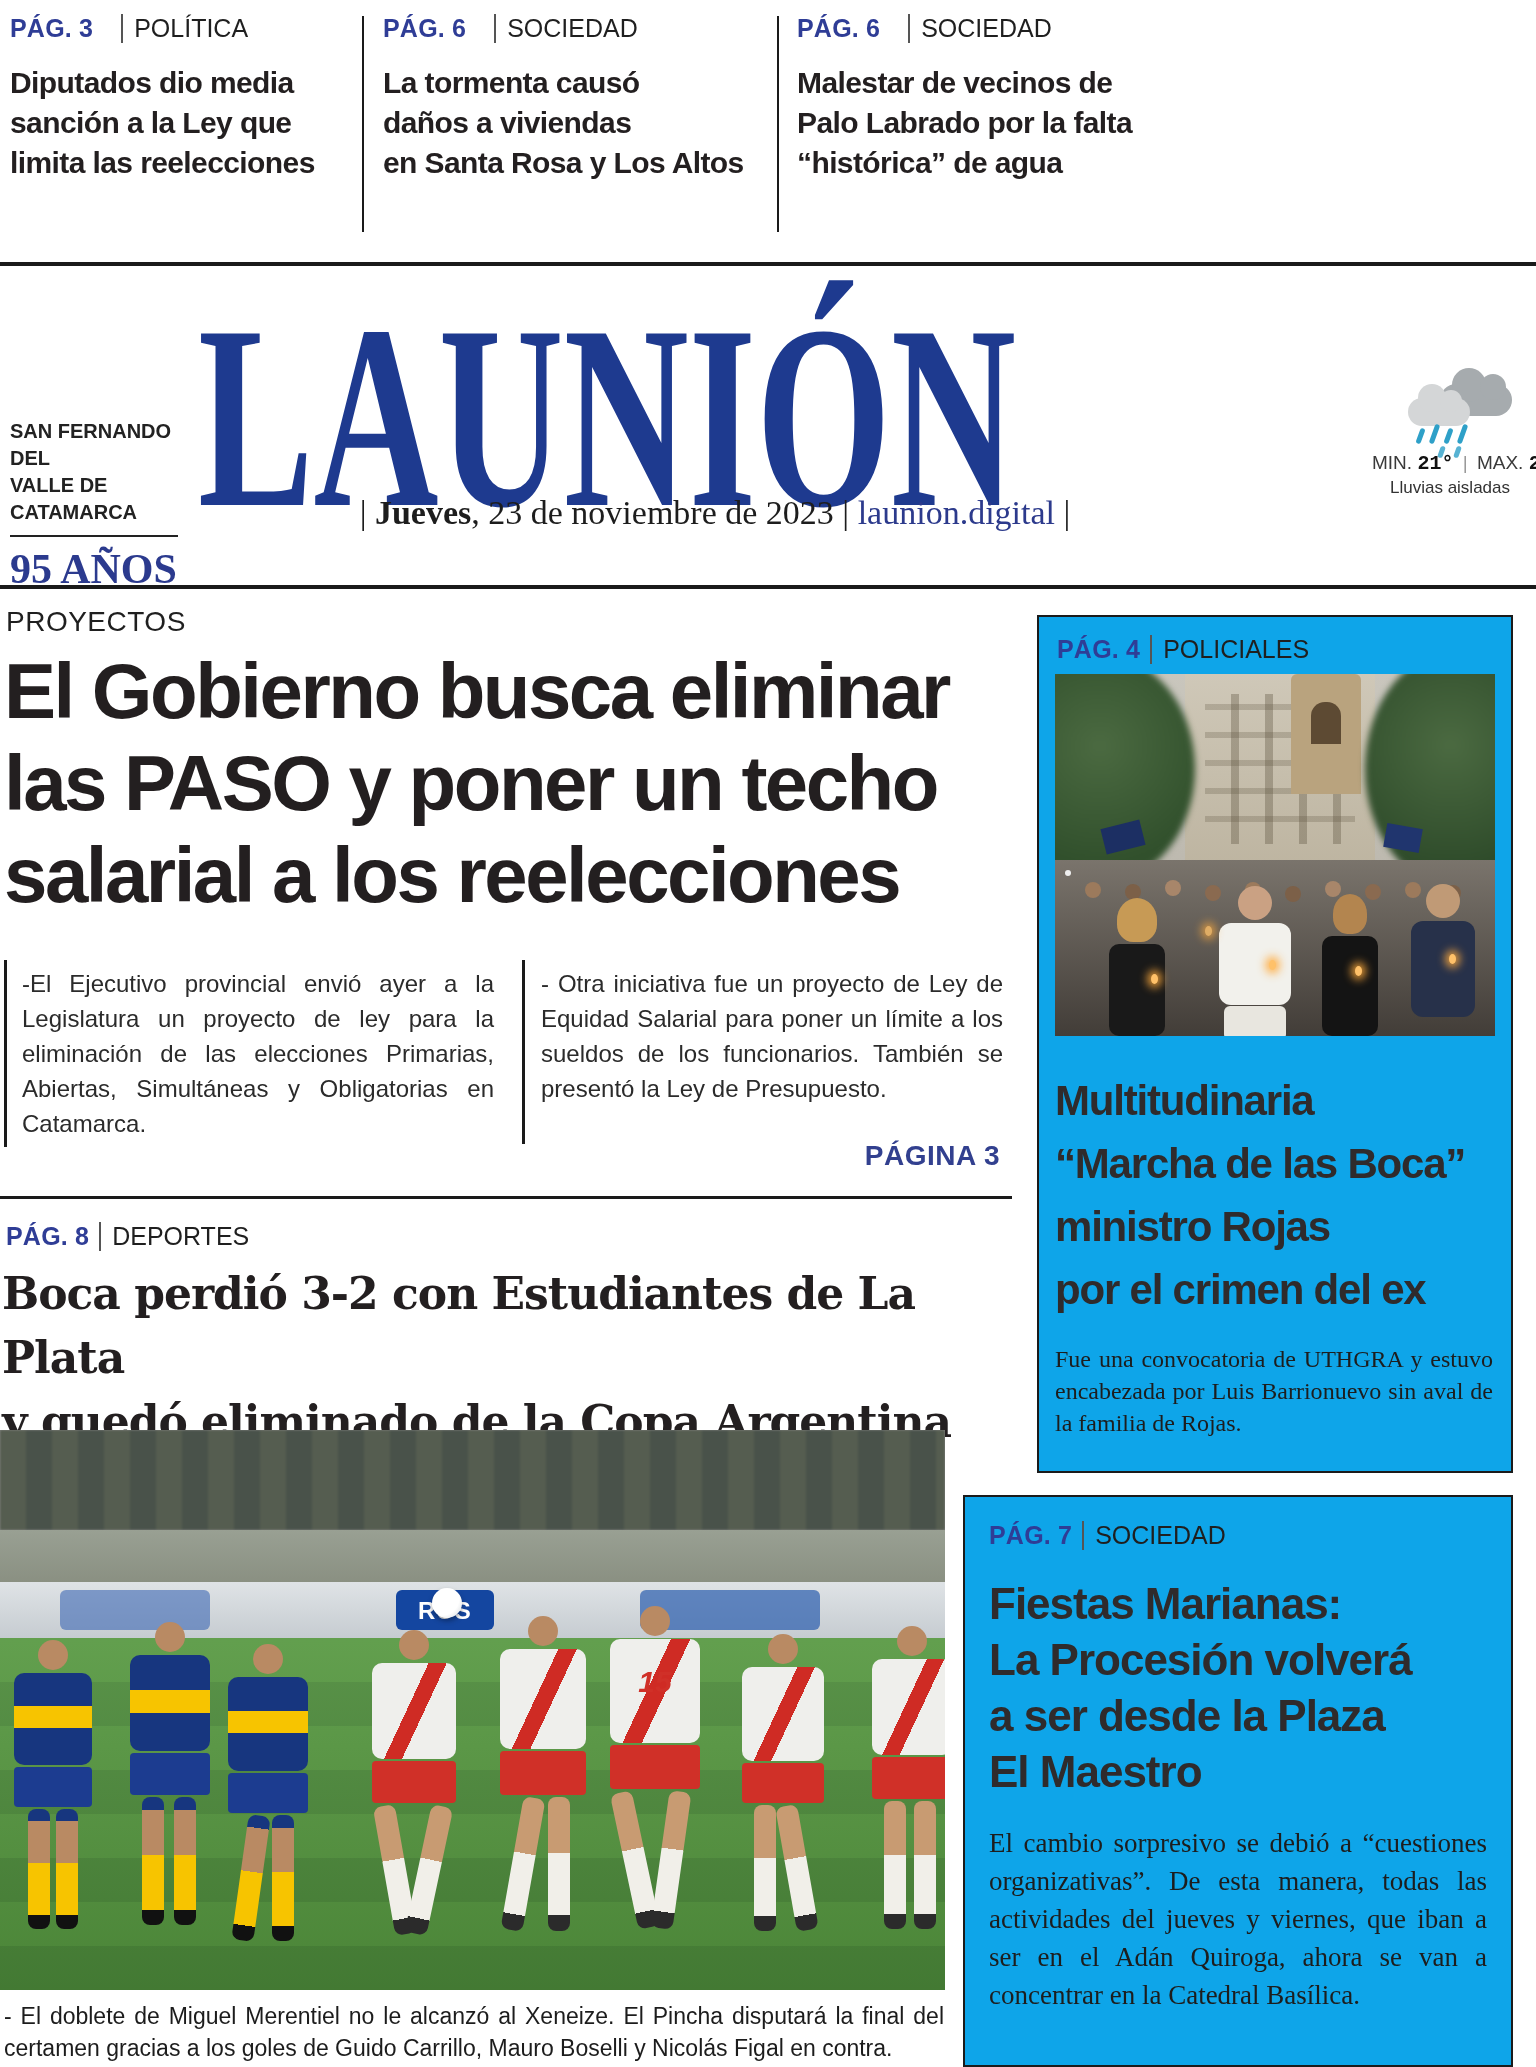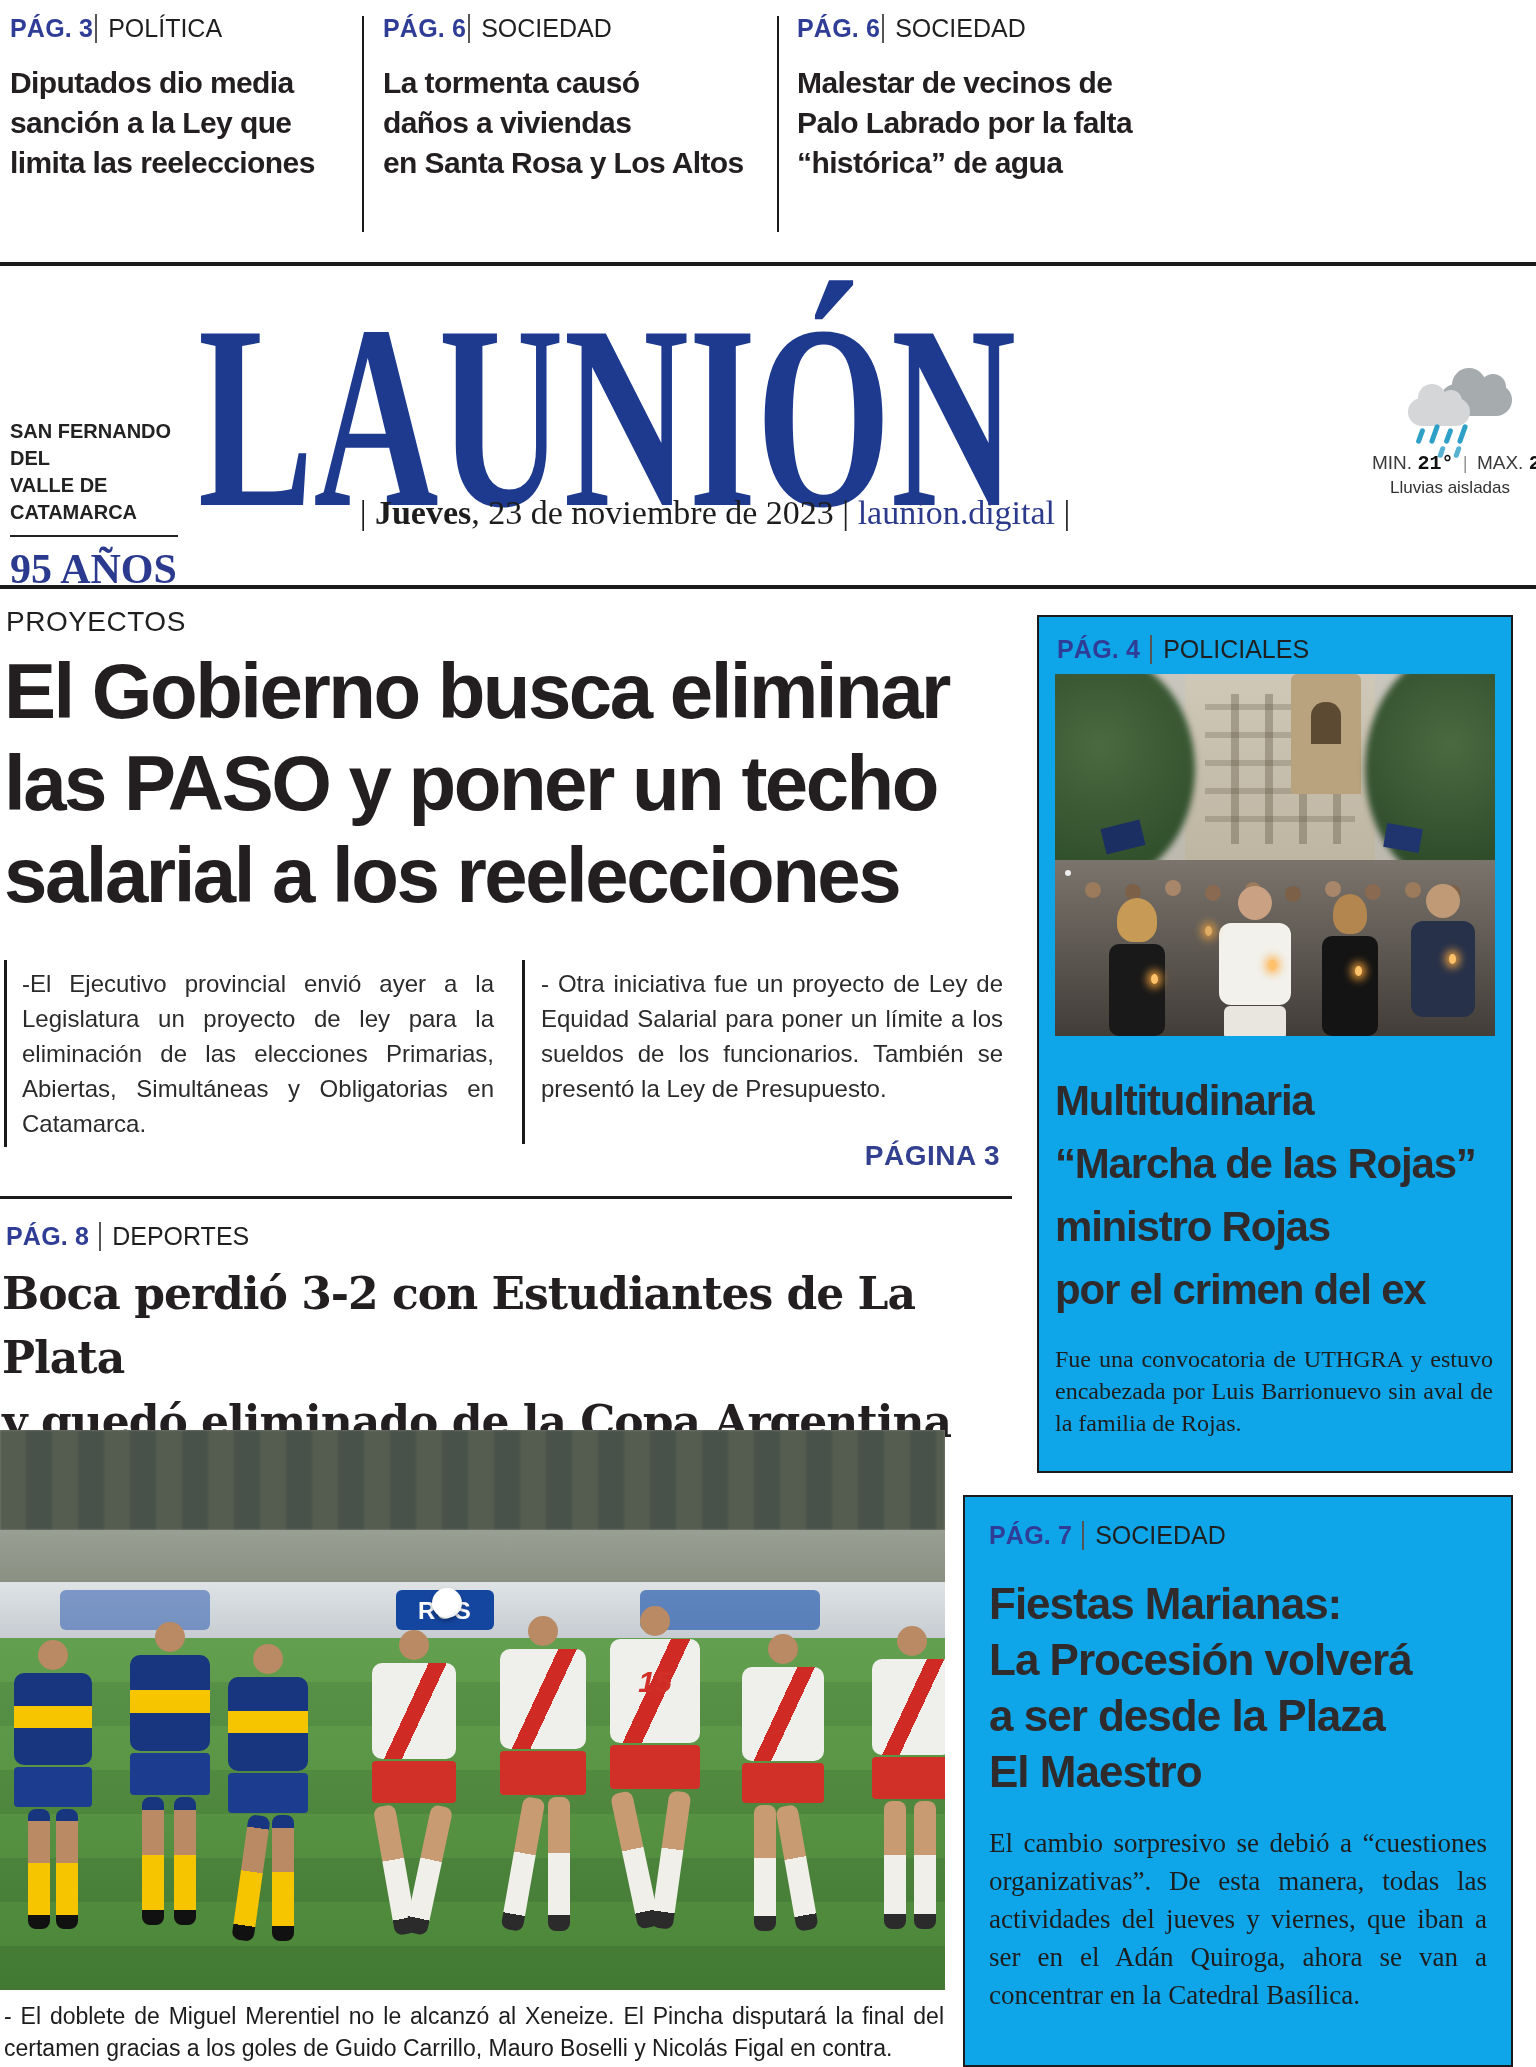--- a/index.html
+++ b/index.html
@@ -1,21 +1,21 @@
 <!DOCTYPE html>
 <html><head>
 <meta charset="utf-8">
 <style>
   html,body{margin:0;padding:0;background:#f2f2f2;}
   .page{position:relative;width:1536px;height:2067px;background:#fff;overflow:hidden;
         font-family:"Liberation Sans",sans-serif;color:#231f20;}
   .abs{position:absolute;}
   .rule{position:absolute;background:#1a1a1a;}
   
-  .teaser .krow{display:flex;align-items:flex-start;gap:2px;}
+  .teaser .krow{display:flex;align-items:flex-start;gap:28px;}
   .kpage{font-weight:bold;font-size:25px;color:#2f3d96;letter-spacing:.2px;}
   .ksec{font-size:25px;color:#1f1f1f;border-left:2px solid #555;padding-left:11px;}
   .teaser .hl{margin-top:20px;font-weight:bold;font-size:30px;line-height:40px;letter-spacing:-.6px;color:#231f20;}
   .vsep{position:absolute;width:2px;background:#1a1a1a;}
   
   .cityline{font-size:20px;font-weight:bold;color:#222;line-height:27px;}
   .years{font-family:"Liberation Serif",serif;font-weight:bold;font-size:42px;color:#2b3a8e;}
   .dateline{font-family:"Liberation Serif",serif;font-size:34px;color:#1d1d1d;text-align:center;}
   .dateline b{font-weight:bold;}
   .dateline .site{color:#2c3a8c;}
@@ -317,21 +317,21 @@
       </div>
 
       <div class="glow" style="left:96px;top:300px;"></div>
       <div class="glow" style="left:214px;top:286px;"></div>
       <div class="glow" style="left:300px;top:292px;"></div>
       <div class="glow" style="left:394px;top:280px;"></div>
       <div class="glow" style="left:150px;top:252px;opacity:.8;"></div>
     </div>
     <div class="sboxhl abs" style="left:16px;top:452px;width:440px;font-size:42px;line-height:63px;letter-spacing:-1.2px;">
       <div>Multitudinaria</div>
-      <div>“Marcha de las Rojas”</div>
+      <div>“Marcha de las Boca”</div>
       <div>ministro Rojas</div>
       <div>por el crimen del ex</div>
     </div>
     <div class="serifbody abs" style="left:16px;top:726px;width:438px;font-size:24px;line-height:32px;">Fue una convocatoria de UTHGRA y estuvo encabezada por Luis Barrionuevo sin aval de la familia de Rojas.</div>
   </div>
 
   <div class="sbox" style="left:963px;top:1495px;width:550px;height:572px;padding:20px 24px;">
     <div class="krow" style="display:flex;align-items:baseline;gap:10px;margin-top:4px;">
       <span class="kpage">PÁG. 7</span>
       <span class="ksec">SOCIEDAD</span>

